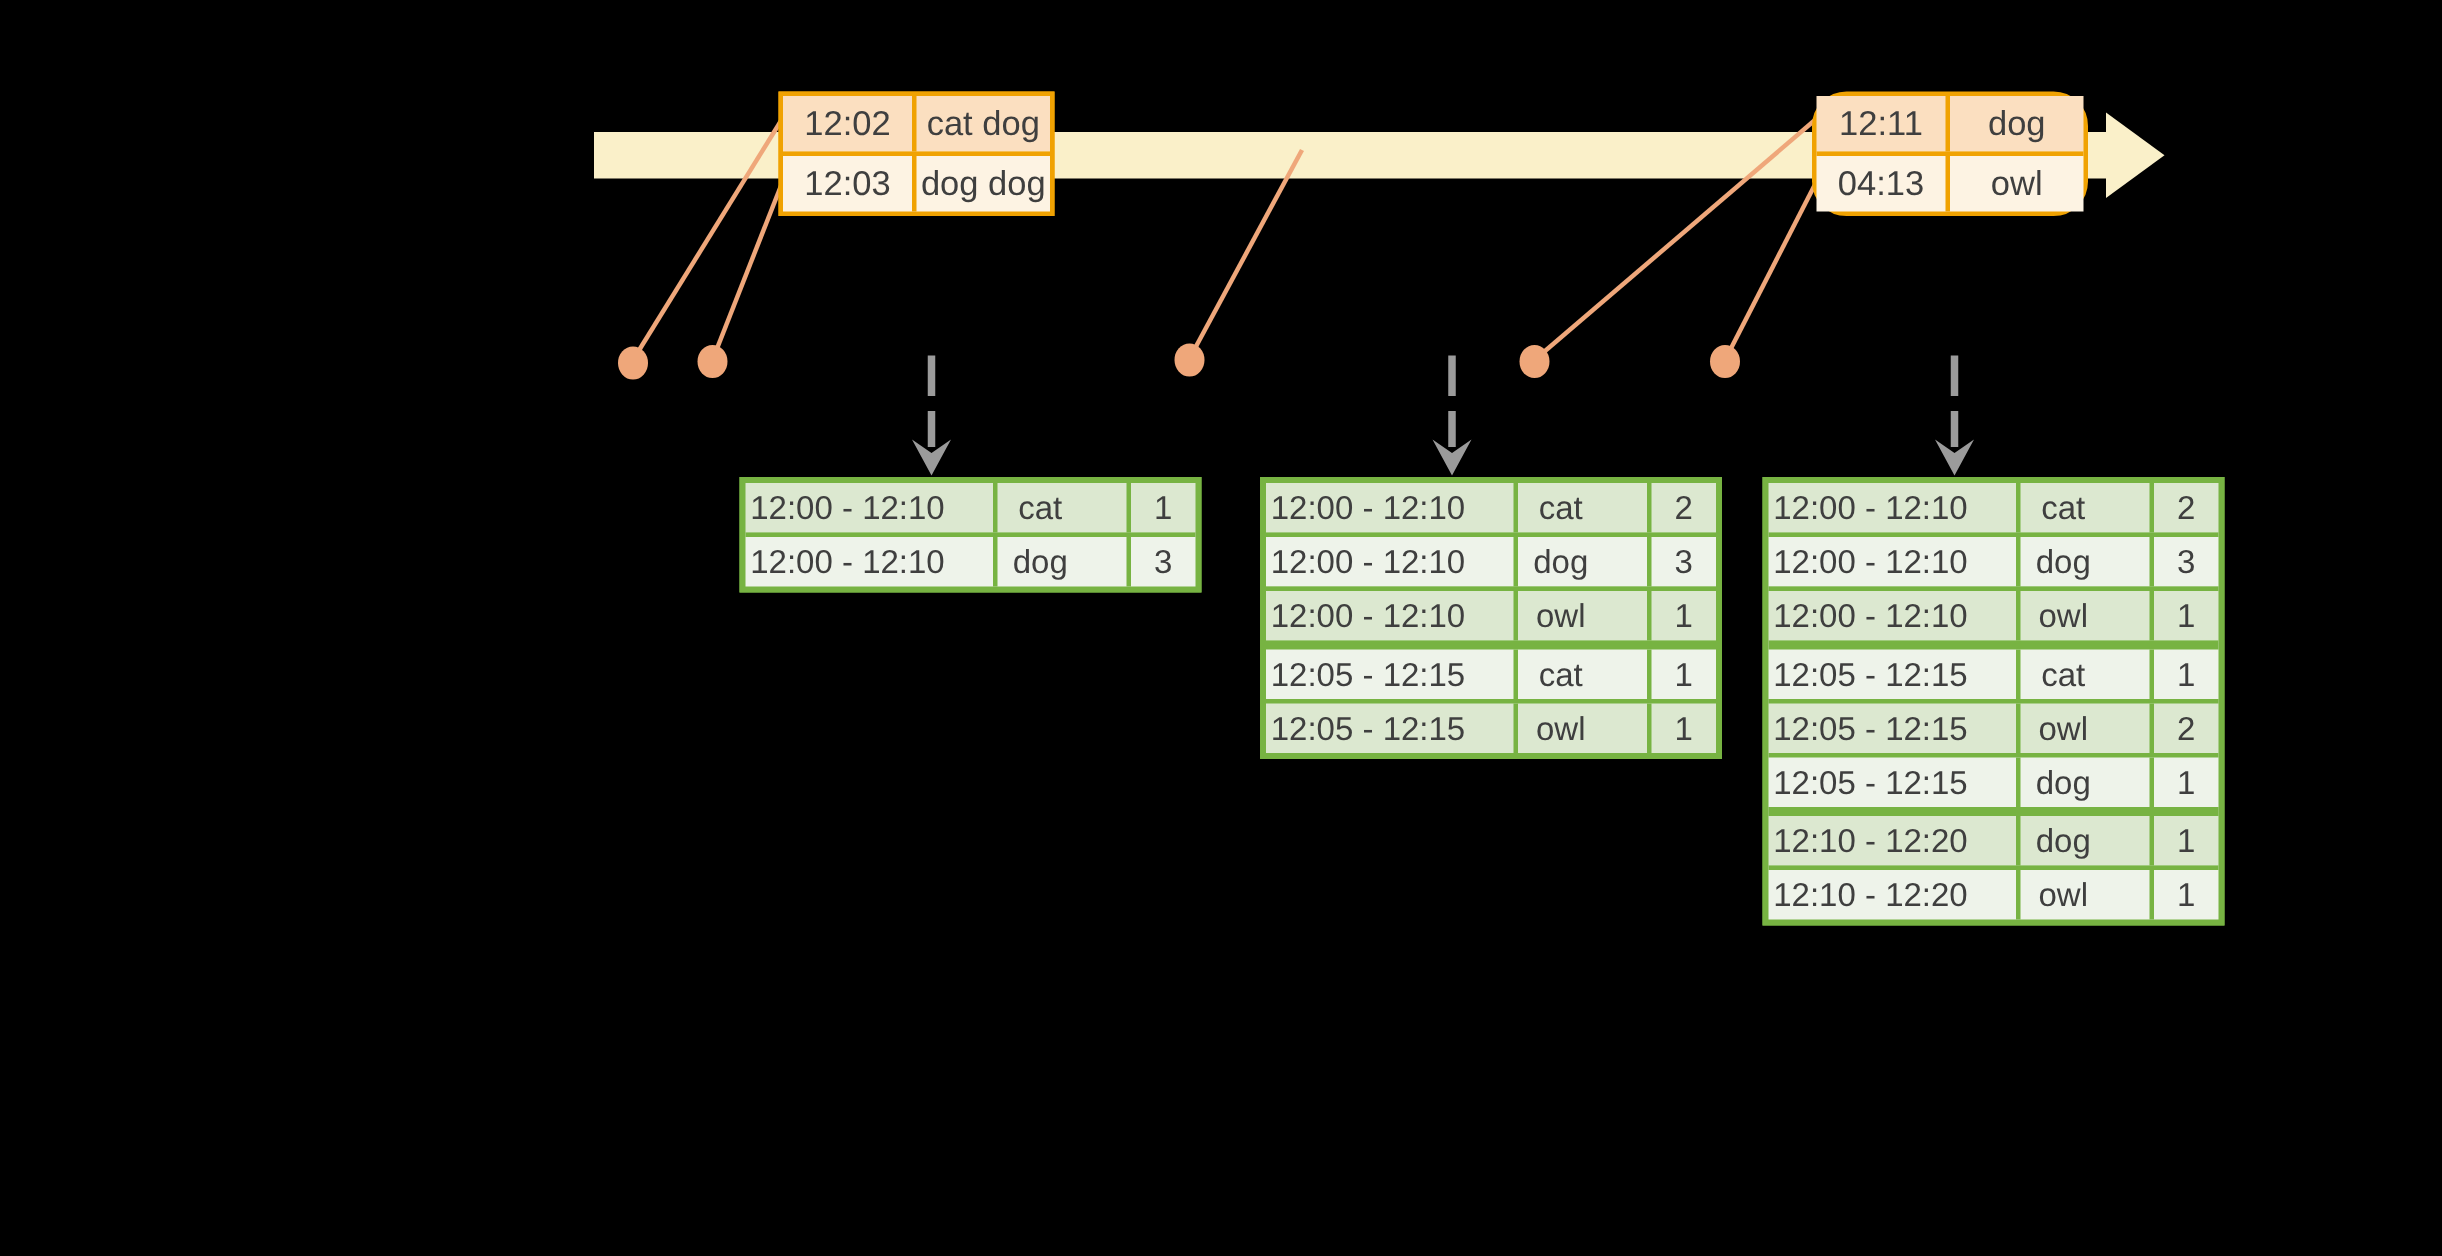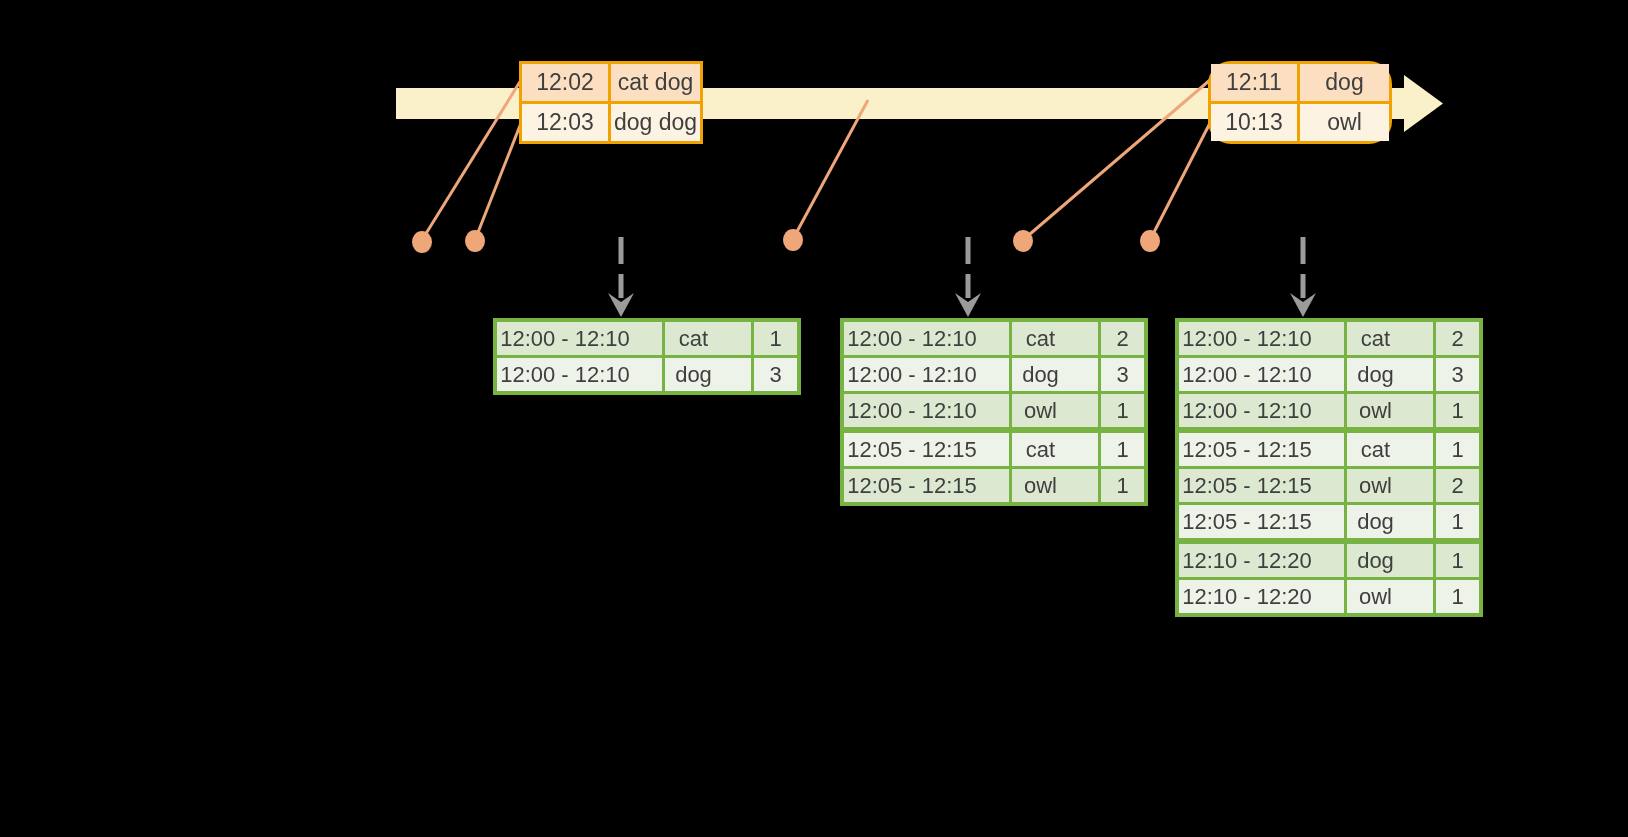--- a/index.html
+++ b/index.html
@@ -119,21 +119,21 @@
 
 
   <div class="event-box" style="left:1208px;top:61px;border-radius:23px;">
 
       <div class="e-row">
         <div class="cell e-time">12:11</div>
         <div class="cell e-words">dog</div>
       </div>
 
       <div class="e-row">
-        <div class="cell e-time">10:13</div>
+        <div class="cell e-time">04:13</div>
         <div class="cell e-words">owl</div>
       </div>
     </div>
 
   <div class="result-table" style="left:493px;top:318px;">
 
       <div class="t-row">
         <div class="cell t-window">12:00 - 12:10</div>
         <div class="cell t-word">cat</div>
         <div class="cell t-count">1</div>

